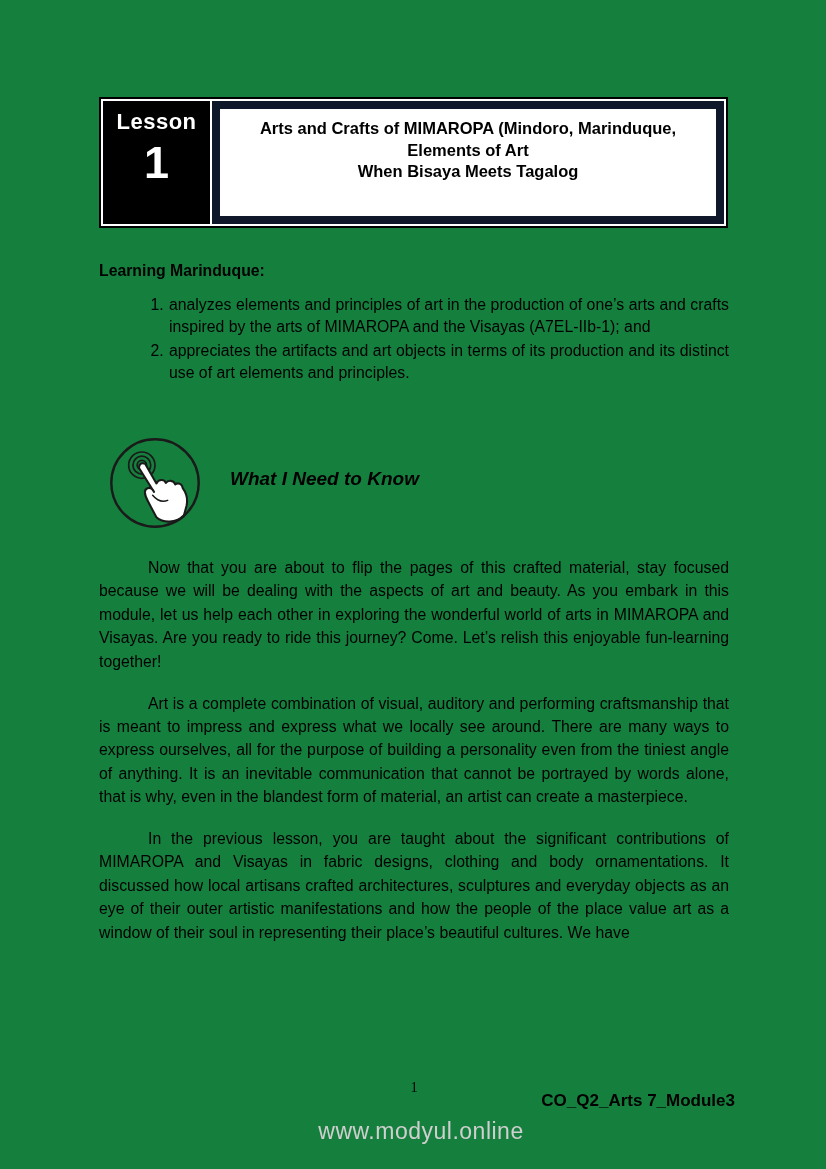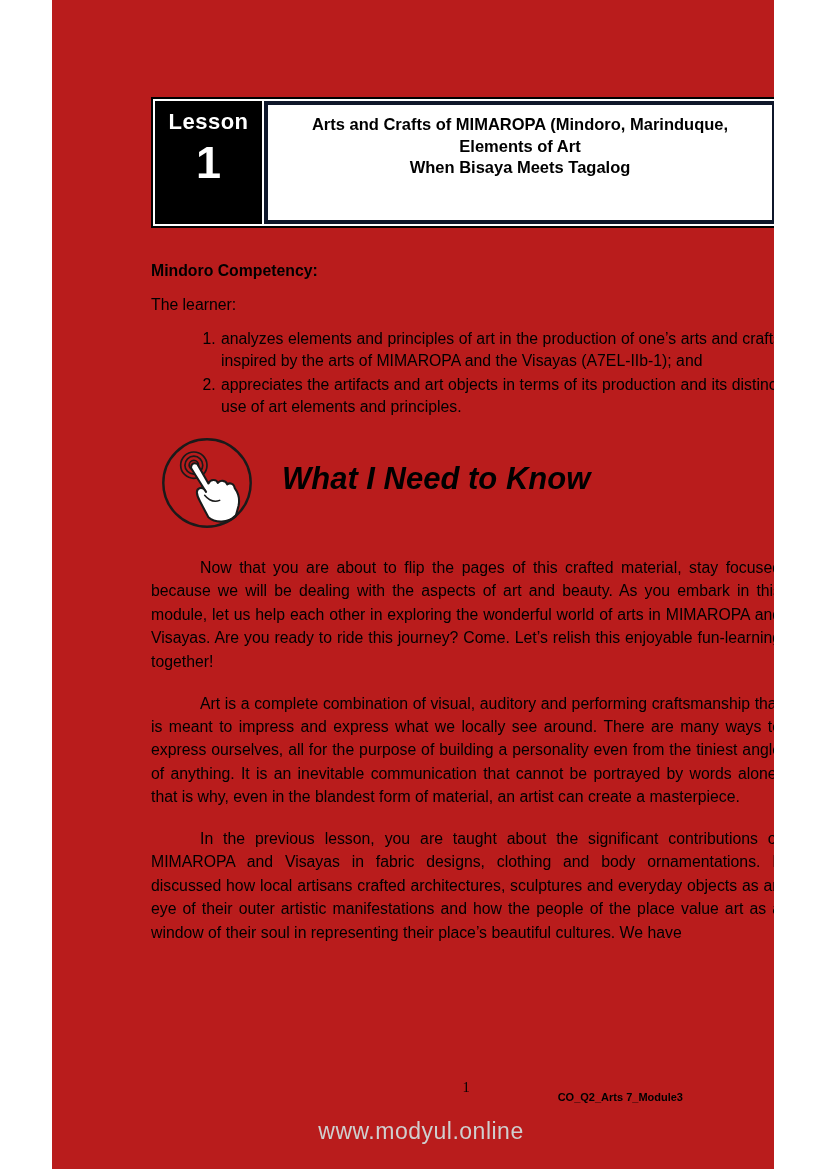--- a/index.html
+++ b/index.html
@@ -1,22 +1,22 @@
 <!DOCTYPE html>
 <html><head>
 <meta charset="utf-8">
 <style>
   * { margin: 0; padding: 0; box-sizing: border-box; }
   html, body { background: #ffffff; }
   .page {
     position: relative;
-    width: 722px;
+    width: 826px;
     height: 1169px;
     margin: 0 auto;
-    background: #b91c1c;
+    background: #15803d;
     font-family: "Liberation Sans", sans-serif;
     color: #000000;
     overflow: hidden;
   }
 
   
   .lesson-header {
     position: absolute;
     left: 99px; top: 97px;
     width: 629px; height: 131px;
@@ -39,21 +39,21 @@
     font-weight: bold;
     letter-spacing: 0.5px;
   }
   .lesson-number {
     font-size: 45px;
     font-weight: bold;
     line-height: 56px;
   }
   .title-cell {
     flex: 1 1 auto;
-    border: 4px solid #0f172a;
+    border: 8px solid #0f172a;
     background: #fff;
     text-align: center;
     font-weight: bold;
     font-size: 16.5px;
     line-height: 21.5px;
     padding-top: 9px;
   }
 
   
   .competency {
@@ -80,21 +80,21 @@
     position: absolute;
     left: 108px; top: 435px;
     display: flex;
     align-items: center;
   }
   .know-icon { width: 94px; height: 96px; display: inline-block; }
   .know-icon svg { display: block; }
   .know-heading {
     margin-left: 28px;
     padding-bottom: 8px;
-    font-size: 31px;
+    font-size: 19px;
     font-weight: bold;
     font-style: italic;
   }
 
   
   .bodytext {
     position: absolute;
     left: 99px; top: 556px;
     width: 630px;
   }
@@ -111,21 +111,21 @@
     position: absolute;
     left: 99px; top: 1079px;
     width: 630px;
     text-align: center;
     font-family: "Liberation Serif", serif;
     font-size: 14.5px;
   }
   .module-code {
     position: absolute;
     right: 91px; top: 1091px;
-    font-size: 11px;
+    font-size: 17px;
     font-weight: bold;
   }
   .watermark {
     position: absolute;
     left: 8px; top: 1118px;
     width: 100%;
     text-align: center;
     font-size: 23px;
     color: #cfcfcf;
     letter-spacing: 0.5px;
@@ -142,22 +142,21 @@
       <div class="lesson-number">1</div>
     </div>
     <div class="title-cell">
       <div>Arts and Crafts of MIMAROPA (Mindoro, Marinduque,</div>
       <div>Elements of Art</div>
       <div>When Bisaya Meets Tagalog</div>
     </div>
   </div>
 
   <div class="competency">
-    <div class="comp-heading">Mindoro Competency:</div>
-    <div class="comp-intro">The learner:</div>
+    <div class="comp-heading">Learning Marinduque:</div>
     <ol class="comp-list">
       <li>analyzes elements and principles of art in the production of one’s arts and crafts inspired by the arts of MIMAROPA and the Visayas (A7EL-IIb-1); and</li>
       <li>appreciates the artifacts and art objects in terms of its production and its distinct use of art elements and principles.</li>
     </ol>
   </div>
 
   <div class="know">
     <span class="know-icon">
       <svg width="94" height="96" viewBox="0 0 100 100" xmlns="http://www.w3.org/2000/svg">
         <circle cx="36" cy="31" r="14" fill="none" stroke="#1a1a1a" stroke-width="1.8"></circle>

